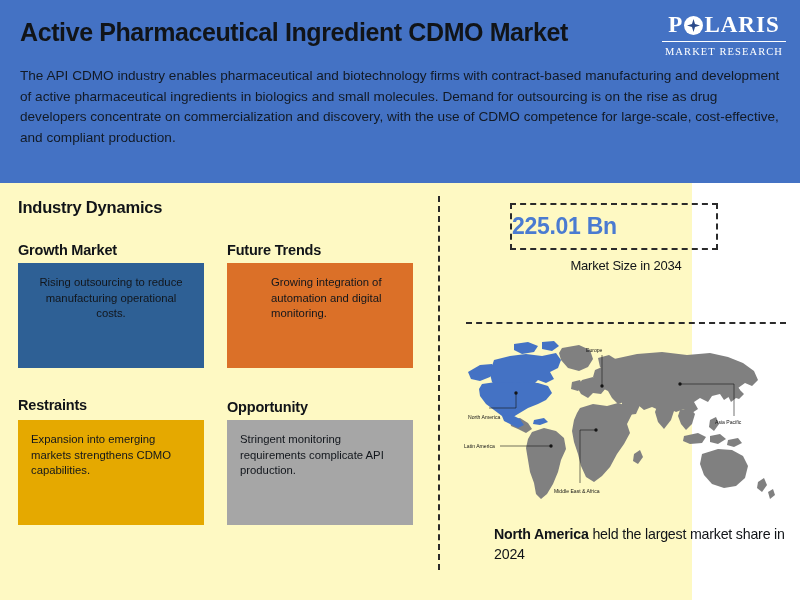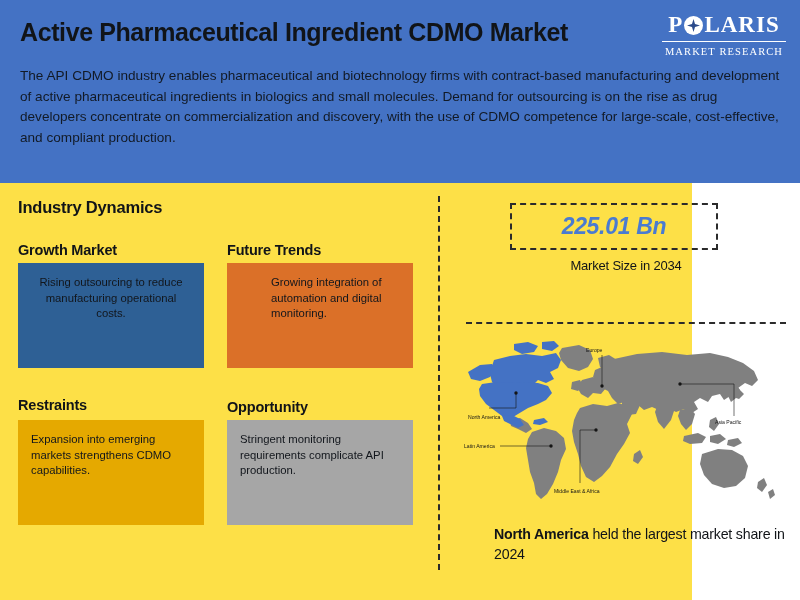--- a/index.html
+++ b/index.html
@@ -2,21 +2,21 @@
 <html><head>
 <meta charset="utf-8">
 <style>
   * { box-sizing: border-box; margin: 0; padding: 0; }
   html, body {
     width: 800px; height: 600px;
     background: #ffffff;
     font-family: "Liberation Sans", sans-serif;
     overflow: hidden;
   }
-  #page { position: relative; width: 692px; height: 600px; background:#fde047; }
+  #page { position: relative; width: 692px; height: 600px; background:#fef9c3; }
 
   
   #header {
     position: absolute; left: 0; top: 0; width: 800px; height: 183px;
     background: #4472C4;
   }
   #title {
     position: absolute; left: 20px; top: 16px;
     width: 640px;
     font-size: 25px; font-weight: bold; letter-spacing: -0.4px;
@@ -79,21 +79,21 @@
   #b-future    { left: 227px; top: 263px; background: #DB7028; padding-left: 44px; }
   #t-restraint { left: 18px;  top: 397px; }
   #b-restraint { left: 18px;  top: 420px; background: #E5A900; }
   #t-opp       { left: 227px; top: 399px; }
   #b-opp       { left: 227px; top: 420px; background: #A6A6A6; }
 
   
   #value-box {
     position: absolute; left: 510px; top: 203px; width: 208px; height: 47px;
     border: 2px dashed #2b2b2b;
-    display: flex; align-items: center; justify-content: center; font-style: italic;
+    display: flex; align-items: center; 
   }
   #value-text {
     font-size: 23px; font-weight: bold; color: #4A7BD1; letter-spacing: -0.3px;
   }
   #value-caption {
     position: absolute; left: 466px; top: 258px; width: 320px;
     text-align: center; font-size: 13px; color: #111418; letter-spacing: -0.2px;
   }
   #map-wrap {
     position: absolute; left: 462px; top: 336px; width: 330px; height: 172px;

